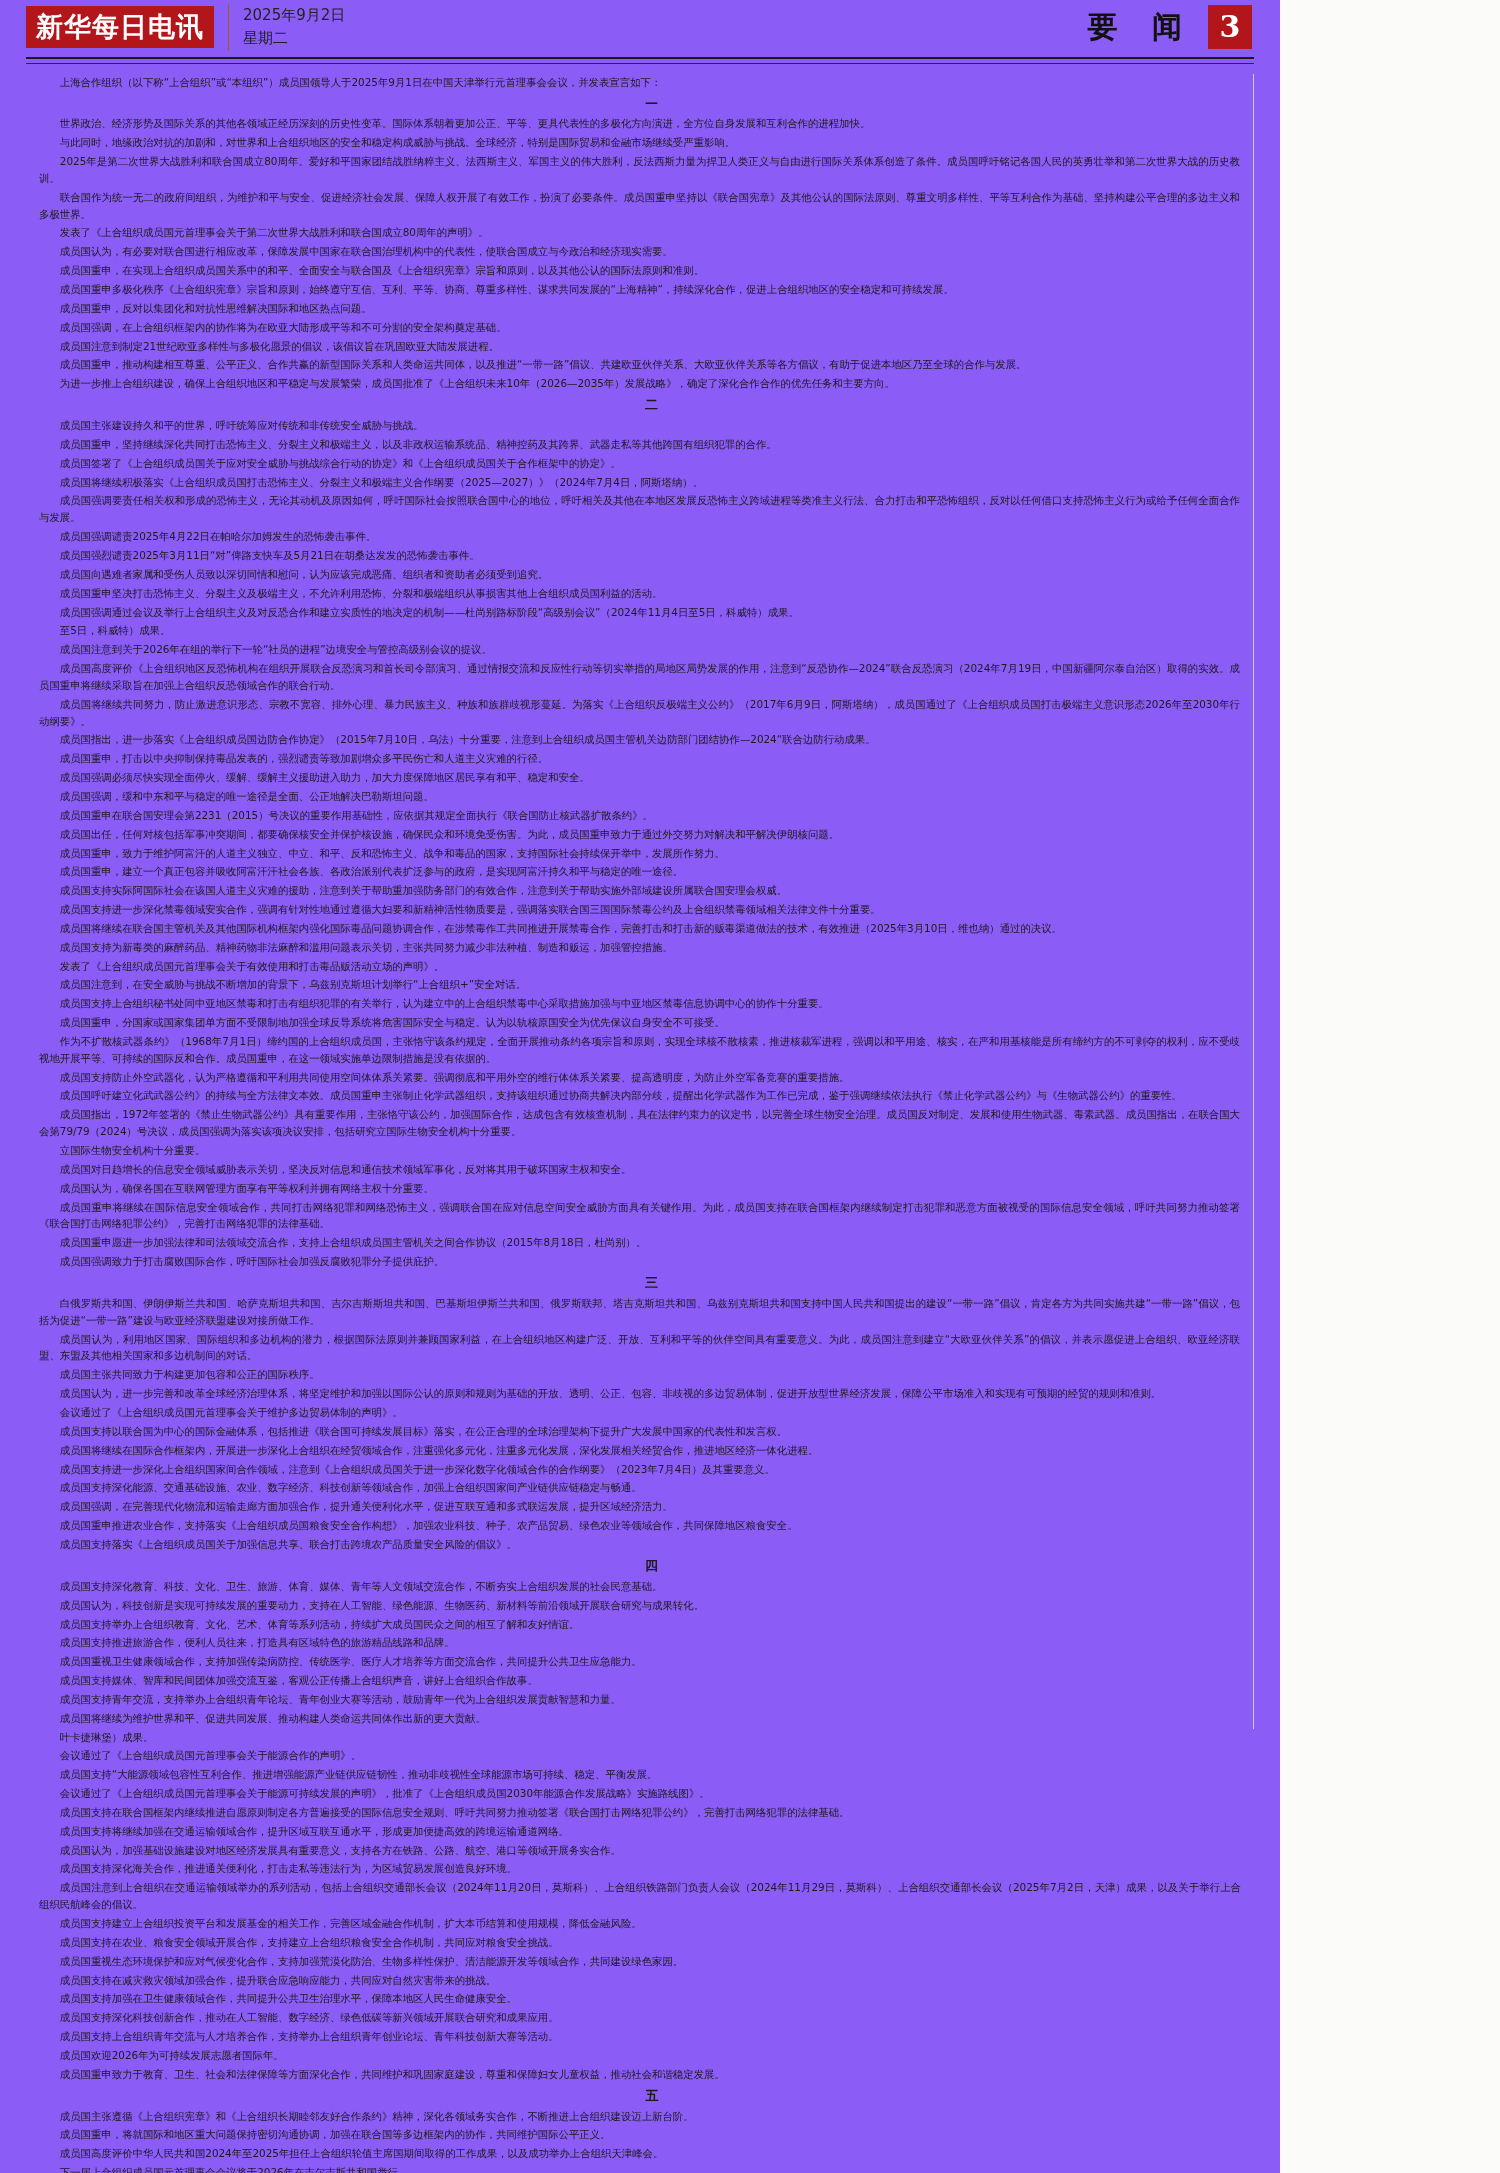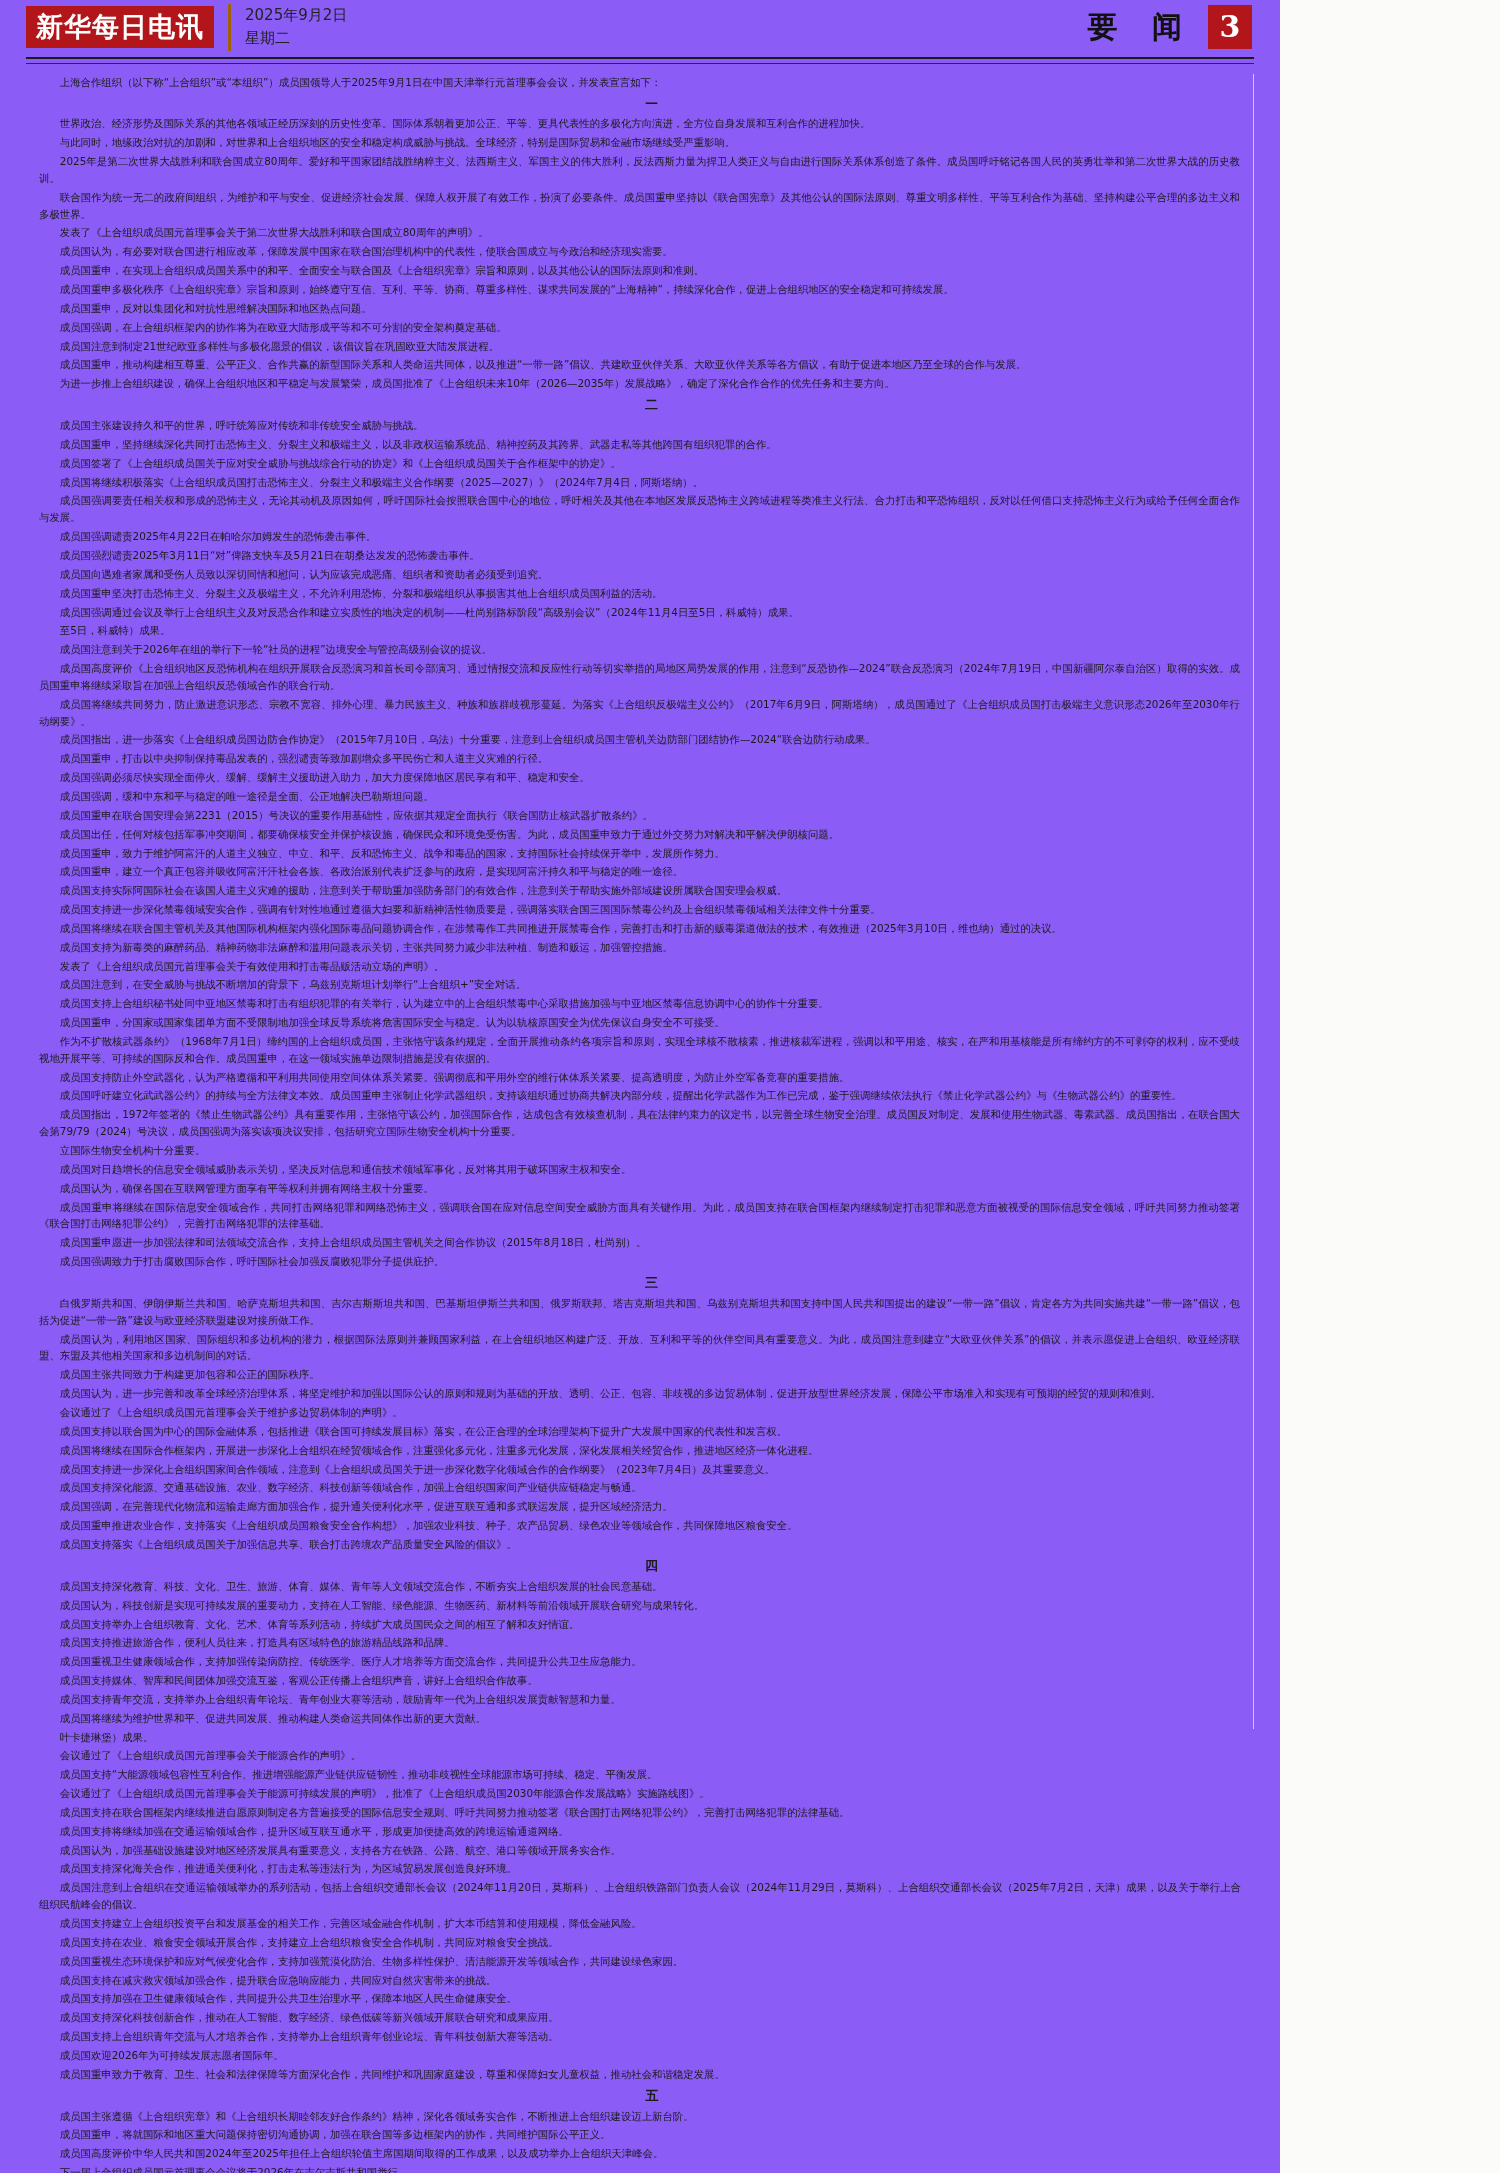--- a/index.html
+++ b/index.html
@@ -34,21 +34,21 @@
     color:#fff;
     font-family:"DejaVu Serif","Liberation Serif",serif;
     font-weight:bold;
     font-size:27px;
     letter-spacing:1px;
     padding:7px 10px 8px 10px;
     line-height:1;
     white-space:nowrap;
   }
   .date-box{
-    border-left:3px solid #a16207;
+    border-left:1px solid #a16207;
     margin-left:14px;
     padding-left:14px;
     display:flex;
     flex-direction:column;
     justify-content:center;
     font-size:15px;
     line-height:1.55;
     color:#222;
   }
   .spacer{flex:1;}

